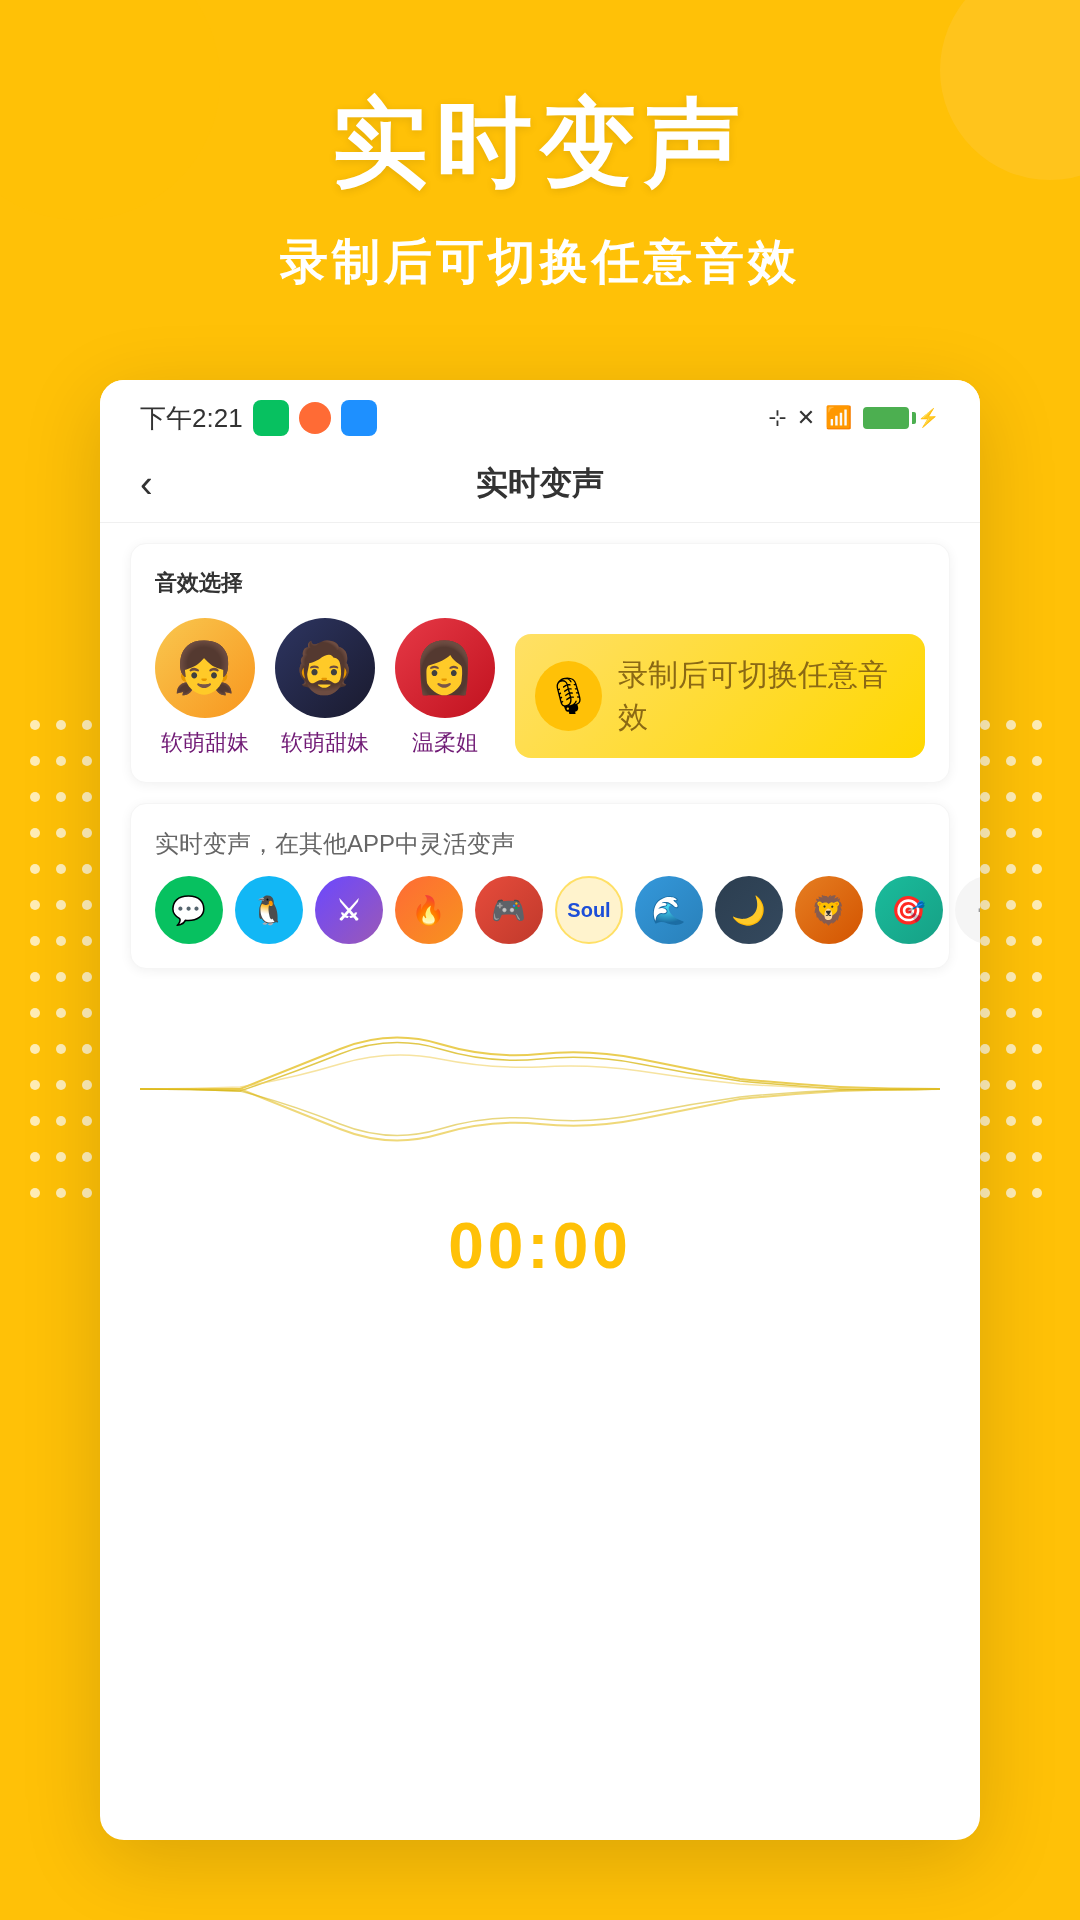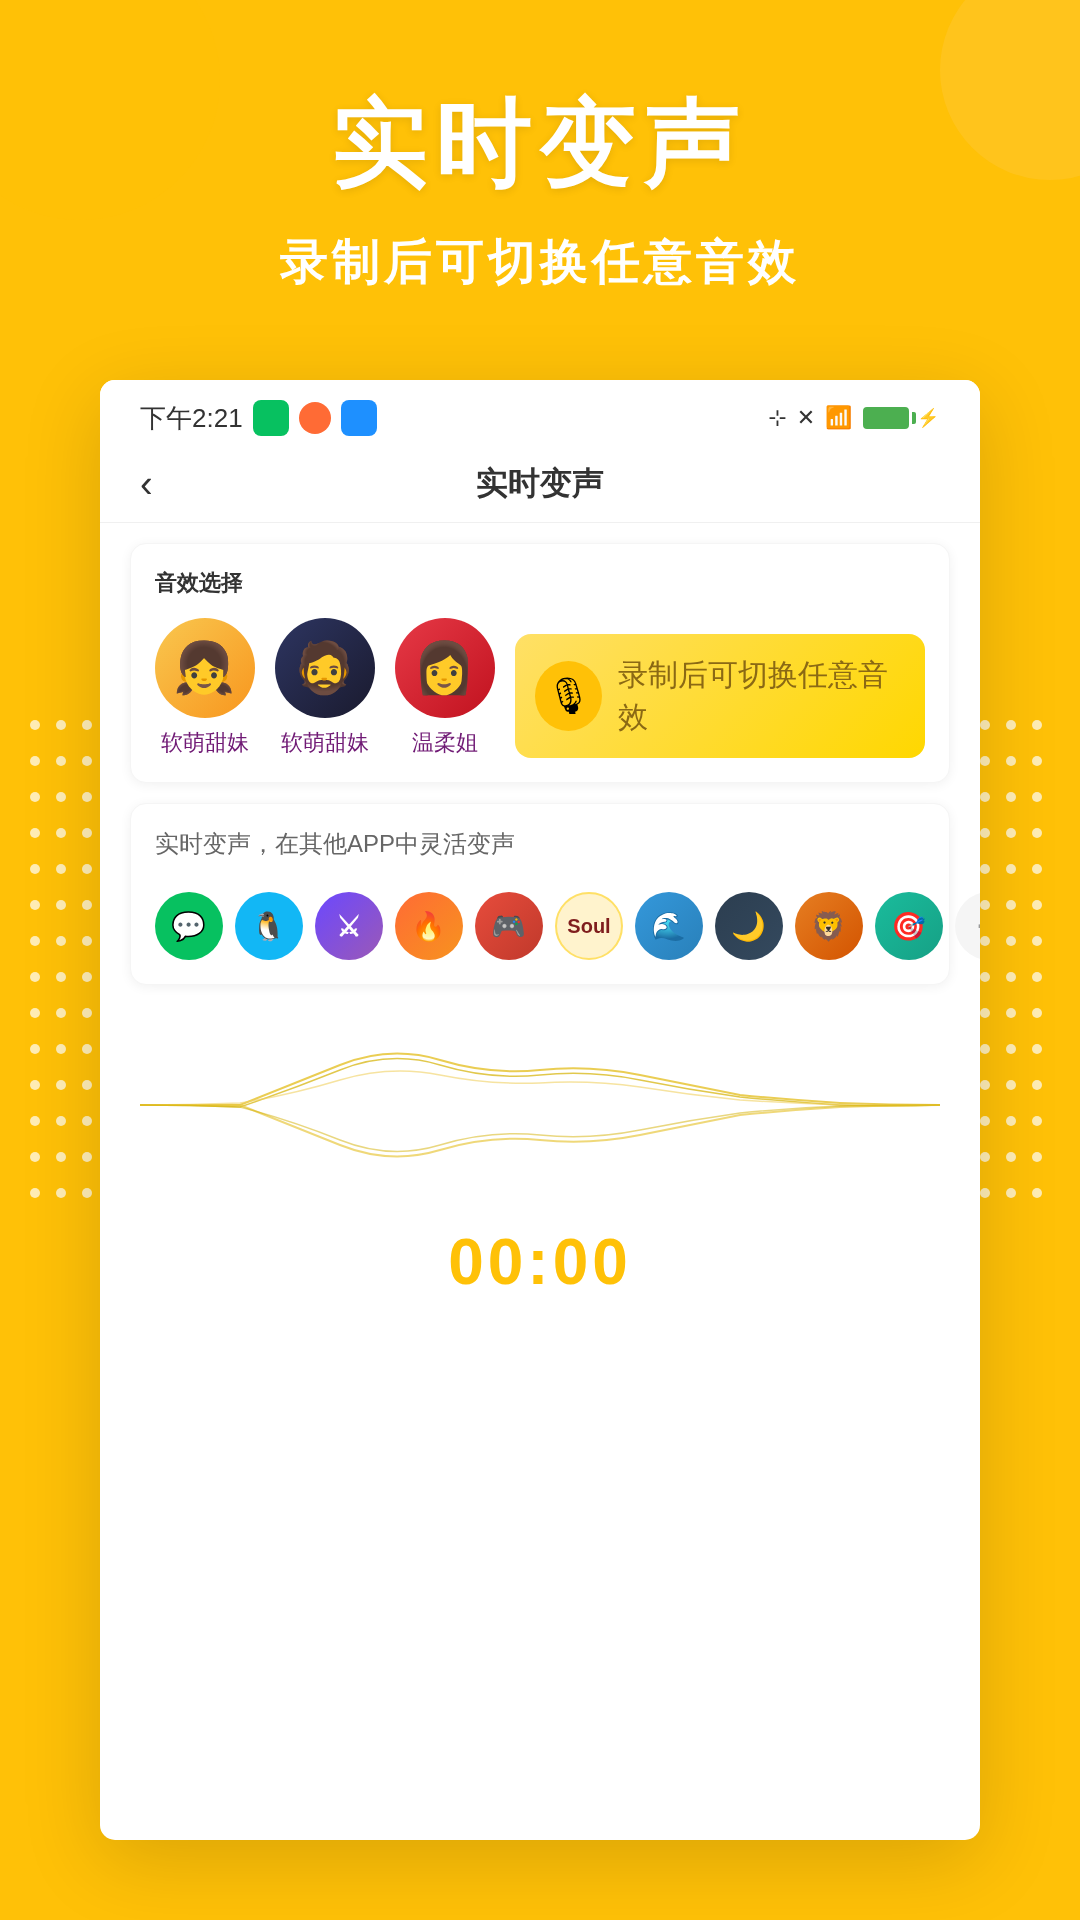--- a/index.html
+++ b/index.html
@@ -73,21 +73,21 @@
     }
 
     
     .phone-mockup {
       position: absolute;
       top: 380px;
       left: 100px;
       right: 100px;
       bottom: 80px;
       background: white;
-      border-radius: 15px;
+      border-radius: 24px;
       overflow: hidden;
       box-shadow: 0 20px 80px rgba(0,0,0,0.15);
     }
 
     
     .status-bar {
       display: flex;
       justify-content: space-between;
       align-items: center;
       padding: 20px 40px 10px;
@@ -242,21 +242,21 @@
     .compat-card {
       background: white;
       border-radius: 16px;
       padding: 24px;
       box-shadow: 0 2px 12px rgba(0,0,0,0.06);
       border: 1px solid #f5f5f5;
     }
     .compat-title {
       font-size: 24px;
       color: #666;
-      margin-bottom: 32px;
+      margin-bottom: 16px;
     }
     .app-icons-row {
       display: flex;
       gap: 12px;
       align-items: center;
       flex-wrap: nowrap;
     }
     .app-circle {
       width: 68px;
       height: 68px;
@@ -479,21 +479,21 @@
         </div>
         <div class="app-circle game1">
           <span>⚔</span>
         </div>
         <div class="app-circle game2">
           <span>🔥</span>
         </div>
         <div class="app-circle game3">
           <span>🎮</span>
         </div>
-        <div class="app-circle soul-app" style="font-size:20px;font-weight:700;color:#7f1d1d;">
+        <div class="app-circle soul-app" style="font-size:20px;font-weight:700;color:#1d4ed8;">
           <span>Soul</span>
         </div>
         <div class="app-circle game4">
           <span>🌊</span>
         </div>
         <div class="app-circle game5">
           <span>🌙</span>
         </div>
         <div class="app-circle game6">
           <span>🦁</span>

